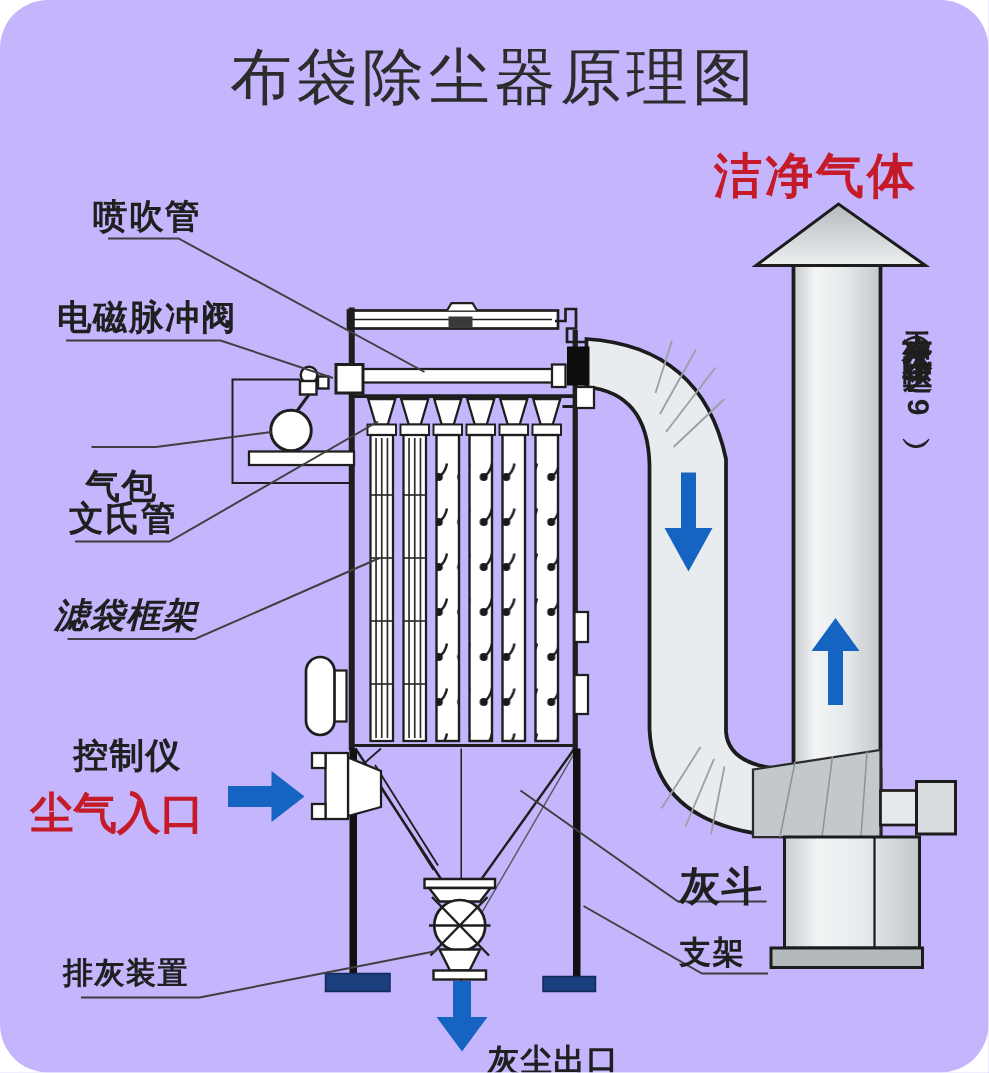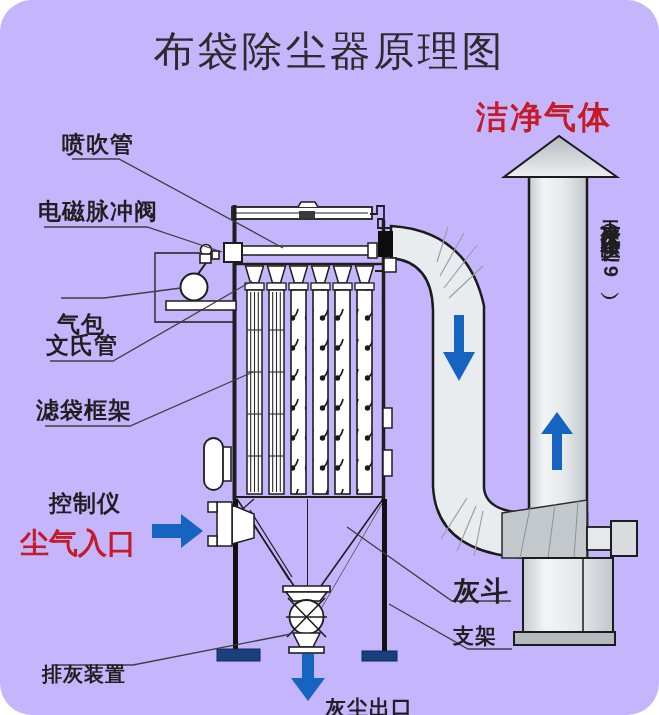--- a/index.html
+++ b/index.html
@@ -225,22 +225,22 @@
       <polyline class="leader" points="389,604 468,649 512,649"></polyline>
     </g>
   </svg>
 
   <div class="page-title">布袋除尘器原理图</div>
 
   <div class="lbl" style="left:62px;top:133px;">喷吹管</div>
   <div class="lbl" style="left:38px;top:200px;">电磁脉冲阀</div>
   <div class="lbl" style="left:57px;top:289px;margin-top:24px;">气包</div>
   <div class="lbl" style="left:46px;top:334px;">文氏管</div>
-  <div class="lbl" style="left:36px;top:399px;">滤袋框架</div>
+  <div class="lbl" style="left:36px;top:399px;font-style:italic;">滤袋框架</div>
   <div class="lbl" style="left:49px;top:468px;margin-top:24px;">控制仪</div>
   <div class="lbl lbl-red lbl-inlet">尘气入口</div>
-  <div class="lbl" style="left:42px;top:639px;font-size:20px;margin-top:25px;">排灰装置</div>
+  <div class="lbl" style="left:42px;top:639px;font-size:20px;">排灰装置</div>
   <div class="lbl" style="left:453px;top:578px;font-size:27px;">灰斗</div>
   <div class="lbl" style="left:453px;top:625px;font-size:21px;text-align:right;">支架</div>
   <div class="lbl" style="left:325px;top:697px;font-size:21px;">灰尘出口</div>
   <div class="lbl lbl-red lbl-cleangas">洁净气体</div>
   <div class="lbl lbl-vertical">干净气体（除尘达99.9）</div>
 </div>
 
 </body></html>

